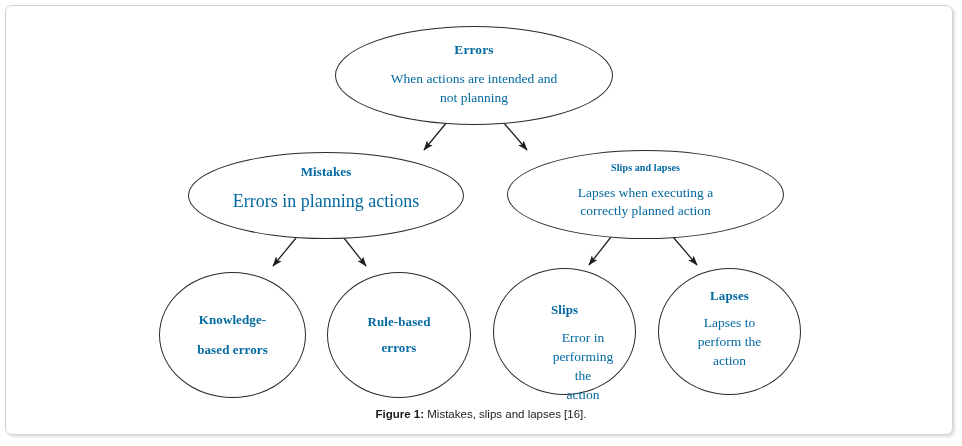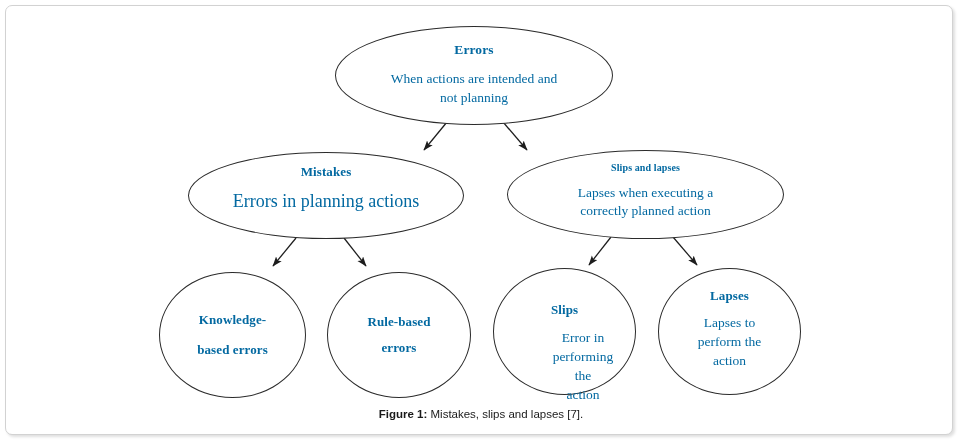--- a/index.html
+++ b/index.html
@@ -212,16 +212,16 @@
   <div class="node" id="node-lapses">
     <div class="node-title">Lapses</div>
     <div class="node-body">
       <div>Lapses to</div>
       <div>perform the</div>
       <div>action</div>
     </div>
   </div>
 
   <div id="figure-caption">
-    <span class="cap-label">Figure 1:</span><span class="cap-text"> Mistakes, slips and lapses [7].</span>
+    <span class="cap-label">Figure 1:</span><span class="cap-text"> Mistakes, slips and lapses [16].</span>
   </div>
 
 </div>
 
 </body></html>

